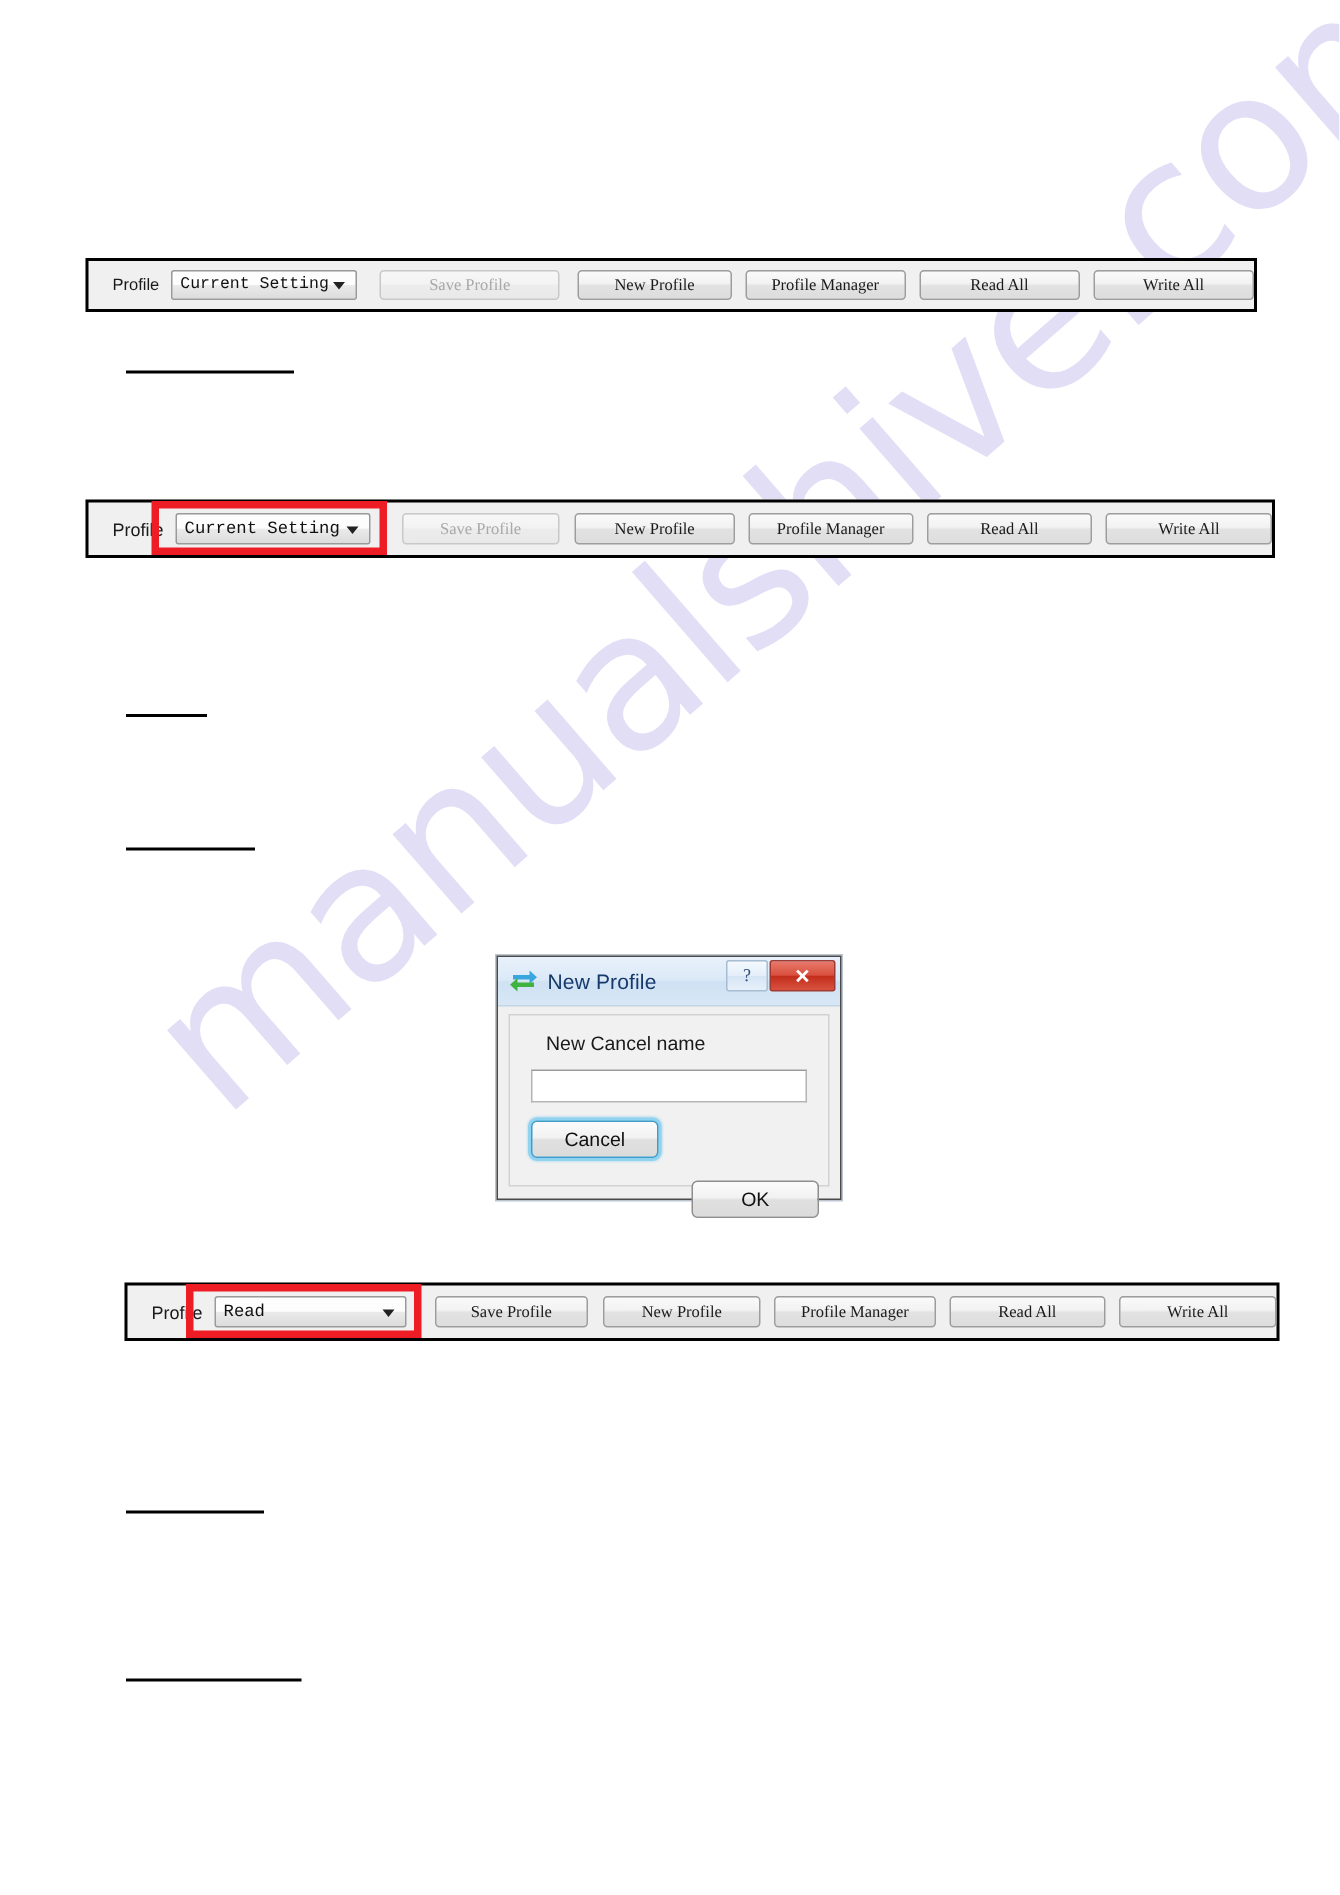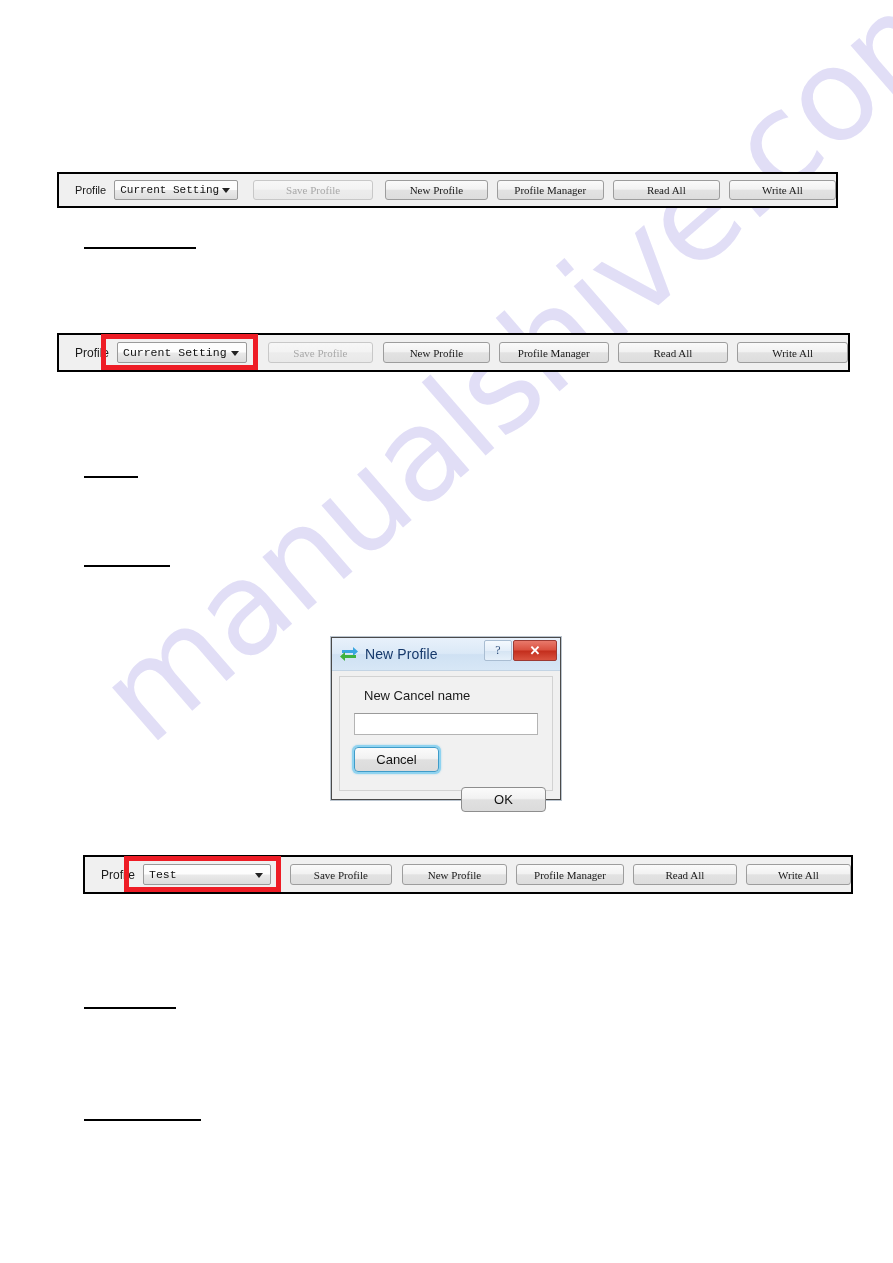--- a/index.html
+++ b/index.html
@@ -292,21 +292,21 @@
     <input class="dlg-input" type="text" value="" placeholder="" style="">
     <div class="dlg-btn cancel">Cancel</div>
     <div class="dlg-btn ok">OK</div>
   </div>
 </div>
 
 <div class="toolbar" style="left:83px; top:855px; width:770px; height:39px;">
   <span class="tb-label" style="font-size:12px;">Profile</span>
 
   <div class="combo" style="width:137px; margin-left:1px; height:21px; font-size:11.5px;">
-    <span>Test</span>
+    <span>Read</span>
     <span class="combo-arrow"></span>
   </div>
 
   <div class="btn" style="width:110px; margin-left:19px; height:21px;">Save Profile</div>
   <div class="btn" style="width:113px; margin-left:10px; height:21px;">New Profile</div>
   <div class="btn" style="width:116px; margin-left:9px; height:21px;">Profile Manager</div>
   <div class="btn" style="width:112px; margin-left:9px; height:21px;">Read All</div>
   <div class="btn" style="width:113px; margin-left:9px; height:21px;">Write All</div>
 </div>
 <div class="redbox" style="left:124px; top:856px; width:157px; height:36px;"></div>

